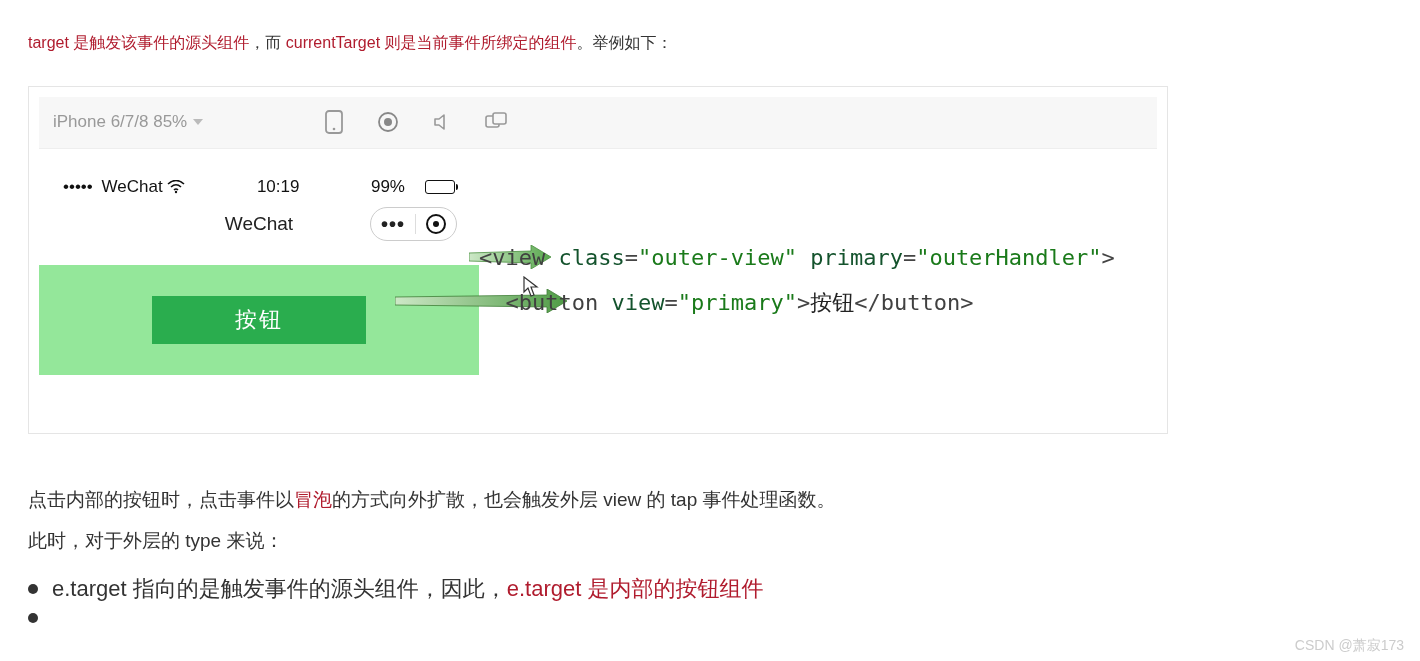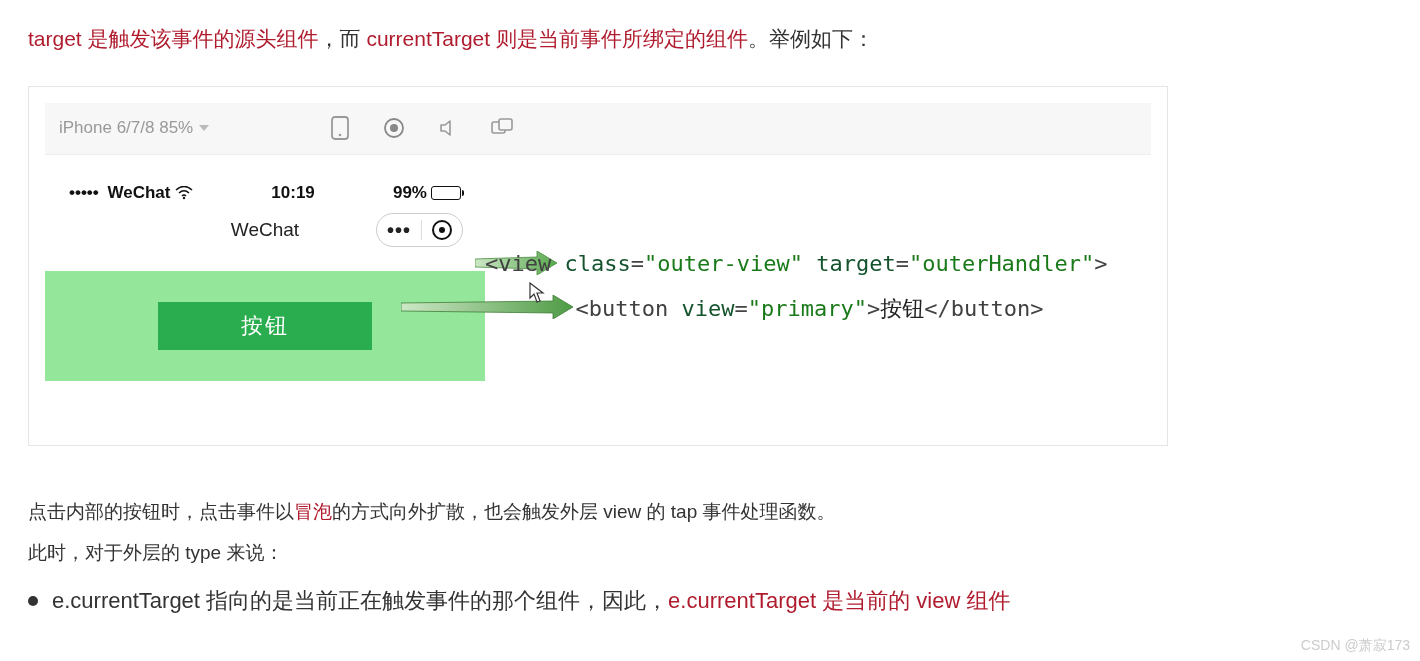--- a/index.html
+++ b/index.html
@@ -4,33 +4,33 @@
   <style>
     * { box-sizing: border-box; margin: 0; padding: 0; }
     body {
       font-family: "Microsoft YaHei", "PingFang SC", -apple-system, sans-serif;
       background: #fff;
       padding: 20px 28px;
       color: #333;
       width: 1420px;
     }
     .intro-line {
-      font-size: 21px;
+      font-size: 16px;
       line-height: 1.8;
       margin-bottom: 28px;
+      margin-top: 9px;
     }
     .hl { color: #b01c2e; }
     .diagram-box {
       border: 1px solid #e5e5e5;
       width: 1140px;
-      padding: 16px;
+      padding: 10px;
       margin-bottom: 46px;
       position: relative;
       background: #fff;
-      text-align: center;
     }
     .sim-toolbar {
       display: flex;
       align-items: center;
       height: 52px;
       padding: 0 14px;
       background: #f7f7f7;
       border-bottom: 1px solid #eee;
     }
     .device-label {
@@ -63,25 +63,25 @@
       width: 440px;
       padding: 28px 0 48px 0;
       position: relative;
     }
     .status-bar {
       display: flex;
       align-items: center;
       justify-content: space-between;
       padding: 0 24px;
       font-size: 17px;
-      font-weight: 700;
+      font-weight: 400;
       color: #111;
     }
     .wifi svg { vertical-align: -2px; }
-    .battery { display: flex; align-items: center; gap: 4px; }
+    .battery { display: flex; align-items: center; gap: 20px; }
     .batt-shell {
       width: 30px; height: 14px; border: 1.5px solid #111; border-radius: 3px; position: relative;
     }
     .batt-shell::after {
       content: ""; position: absolute; right: -4px; top: 3px; width: 2px; height: 6px; background: #111; border-radius: 0 2px 2px 0;
     }
     .batt-fill { background: #111; height: 100%; width: 99%; border-radius: 1px; }
     .title-row {
       display: flex;
       align-items: center;
@@ -169,21 +169,21 @@
       display: flex;
       align-items: center;
     }
     .dot {
       width: 10px; height: 10px; background: #333; border-radius: 50%;
       margin-right: 14px;
       flex-shrink: 0;
     }
     .watermark {
       position: fixed;
-      right: 10px;
+      right: 16px;
       bottom: 6px;
       color: #ccc;
       font-size: 14px;
     }
   </style>
 </head>
 <body>
 
 <p class="intro-line">
   <span class="hl">target 是触发该事件的源头组件</span><span>，而 </span><span class="hl">currentTarget 则是当前事件所绑定的组件</span><span>。举例如下：</span>
@@ -277,37 +277,40 @@
       <defs>
           <linearGradient id="g2" x1="0" x2="1">
             <stop offset="0" stop-color="#cde8c7"></stop>
             <stop offset="1" stop-color="#4f9b45"></stop>
           </linearGradient>
         </defs>
       <polygon points="0,8 152,6 152,0 172,12 152,24 152,18 0,16" fill="url(#g2)" stroke="#3f7f37" stroke-width="0.8"></polygon>
     </svg>
 
     <div class="code-area">
-      <div class="code-line"><span class="punct">&lt;</span><span class="tagname">view</span><span> </span><span class="attrname">class</span><span class="punct">=</span><span class="attrval">"outer-view"</span><span> </span><span class="attrname">target</span><span class="punct">=</span><span class="attrval">"outerHandler"</span><span class="punct">&gt;</span></div>
+      <div class="code-line"><span class="punct">&lt;</span><span class="tagname">view</span><span> </span><span class="attrname">class</span><span class="punct">=</span><span class="attrval">"outer-view"</span><span> </span><span class="attrname">primary</span><span class="punct">=</span><span class="attrval">"outerHandler"</span><span class="punct">&gt;</span></div>
       <svg class="cursor-ptr" width="16" height="22" viewBox="0 0 16 22">
           <path d="M1 1 L1 16 L5 12 L8 20 L11 19 L8 11 L14 11 Z" fill="#fff" stroke="#333" stroke-width="1.2"></path>
         </svg>
       <div class="code-line"><span>  </span><span class="punct">&lt;</span><span class="tagname">button</span><span> </span><span class="attrname">view</span><span class="punct">=</span><span class="attrval">"primary"</span><span class="punct">&gt;</span><span class="txt">按钮</span><span class="punct">&lt;/</span><span class="tagname">button</span><span class="punct">&gt;</span></div>
     </div>
 
   </div>
 </div>
 
 <p class="para">
   <span>点击内部的按钮时，点击事件以</span><span class="hl">冒泡</span><span>的方式向外扩散，也会触发外层 view 的 tap 事件处理函数。</span>
 </p>
 <p class="para">此时，对于外层的 type 来说：</p>
 
 <ul class="bullets">
   <li>
     <span class="dot"></span>
     <span>
-      <span>e.currentTarget 指向的是当前正在触发事件的那个组件，因此，</span><span class="hl">e.currentTarget 是当前的 view 组件</span>
+      <span>e.target 指向的是触发事件的源头组件，因此，</span><span class="hl">e.target 是内部的按钮组件</span>
     </span>
   </li>
+  <li>
+    <span class="dot"></span>
+  </li>
 </ul>
 
 <div class="watermark">CSDN @萧寂173</div>
 
 </body></html>

